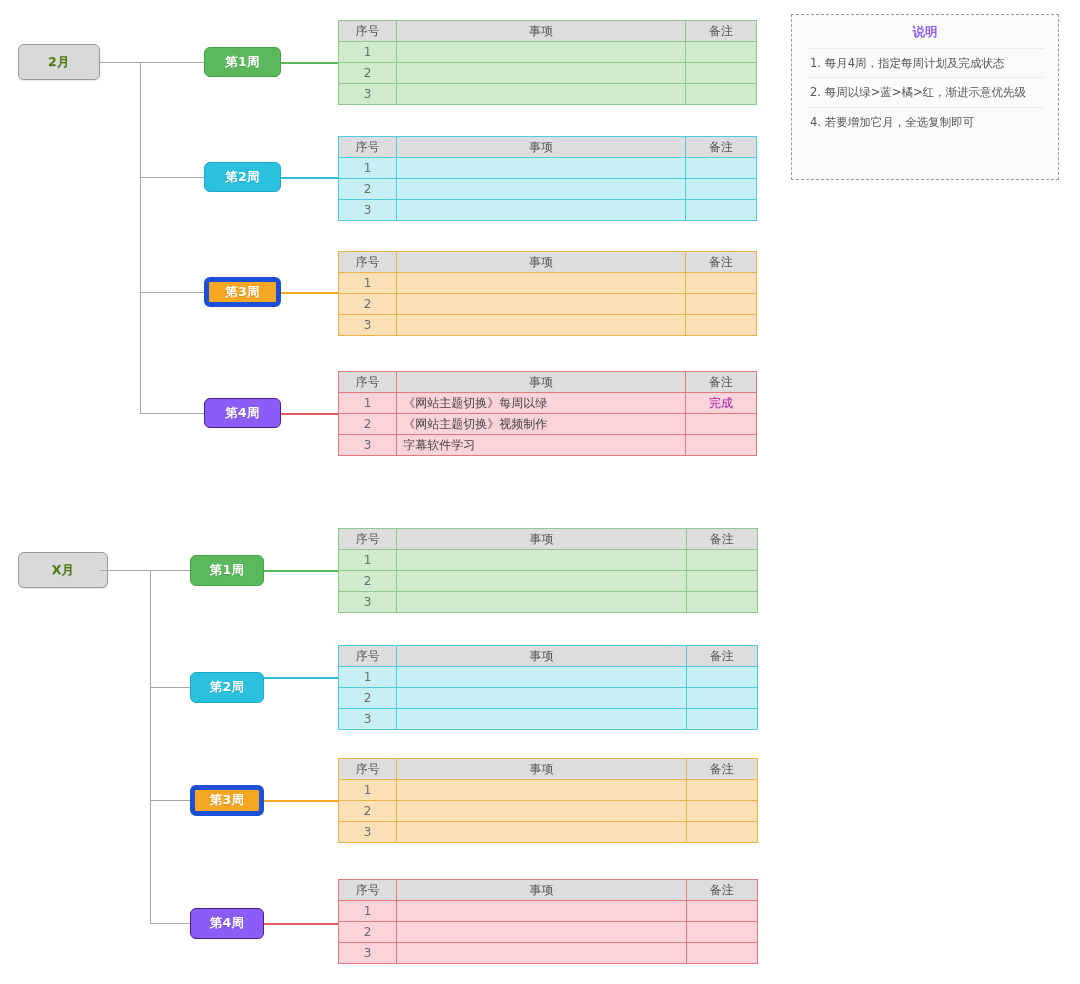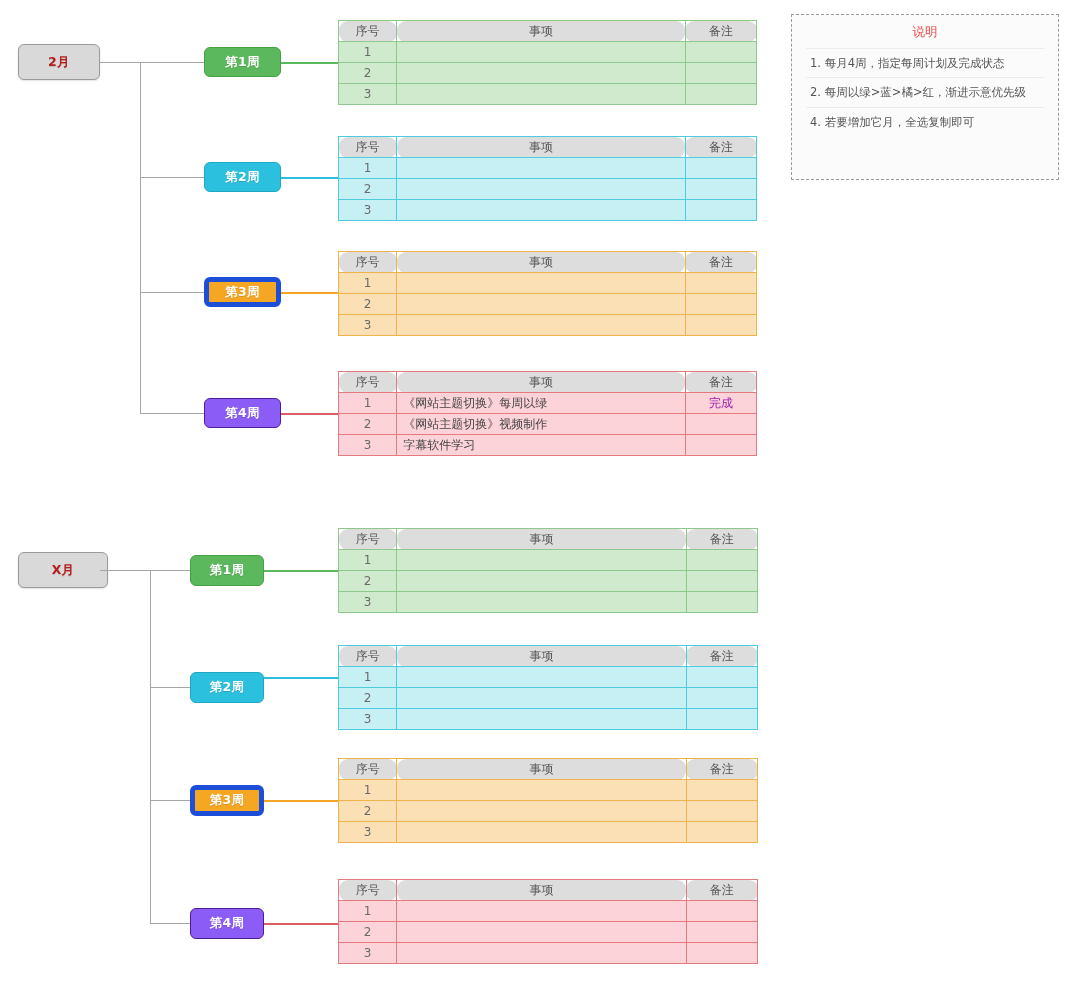--- a/index.html
+++ b/index.html
@@ -16,21 +16,21 @@
   .node{
     position:absolute;
     display:flex;align-items:center;justify-content:center;
     border-radius:6px;
     font-size:12.5px;font-weight:bold;
     letter-spacing:.3px;
     box-sizing:border-box;
     text-shadow:0 1px 0 rgba(0,0,0,.12);
   }
   .node.root{
-    background:#d9d9d9;border:1px solid #9a9a9a;color:#b91c1c;
+    background:#d9d9d9;border:1px solid #9a9a9a;color:#4d7c0f;
     box-shadow:0 1px 2px rgba(0,0,0,.12);
   }
   .node.green{background:#5cb85c;border:1px solid #46a046;color:#fff;}
   .node.blue {background:#2bc0dd;border:1px solid #1fa8c4;color:#fff;}
   .node.orange{background:#f5a623;border:5px solid #1d4ed8;color:#fff;}
   .node.red  {background:#8b5cf6;border:1px solid #4c1d95;color:#fff;}
 
   
   .line{position:absolute;background:#a6a6a6;}
   .line.h{height:1px;}
@@ -53,21 +53,20 @@
     padding:0 6px;
     height:21px;
     font-weight:normal;
     overflow:hidden;white-space:nowrap;
   }
   .wk-table thead th{
     background:#dddddd;
     color:#555;
     text-align:center;
     font-size:12px;
-    border-radius:9px;
   }
   .col-no {width:58px;text-align:center;color:#6b6b6b;}
   .col-item{width:288px;text-align:left;color:#444;}
   .col-note{width:71px;text-align:center;color:#a21caf;}
   .wk-table thead .col-item{text-align:center;}
 
   
   .t-green{border:1px solid #8dc98d;}
   .t-green td{border:1px solid #8dc98d;background:#cfeacd;}
   .t-green thead th{border:1px solid #8dc98d;background:#dddddd;}
@@ -87,21 +86,21 @@
   
   .legend{
     position:absolute;
     left:791px;top:14px;width:268px;height:166px;
     border:1px dashed #9a9a9a;
     background:#fbfbfb;
     box-sizing:border-box;
     padding:0 14px;
   }
   .legend-title{
-    text-align:center;color:#ef4444;font-weight:normal;font-size:12.5px;
+    text-align:center;color:#8b5cf6;font-weight:bold;font-size:12.5px;
     padding:9px 0 7px 0;
   }
   .legend-item{
     font-size:11.5px;color:#555;
     padding:7px 2px 7px 4px;
     border-top:1px solid #ececec;
     line-height:1.25;
   }
 </style>
 </head>

